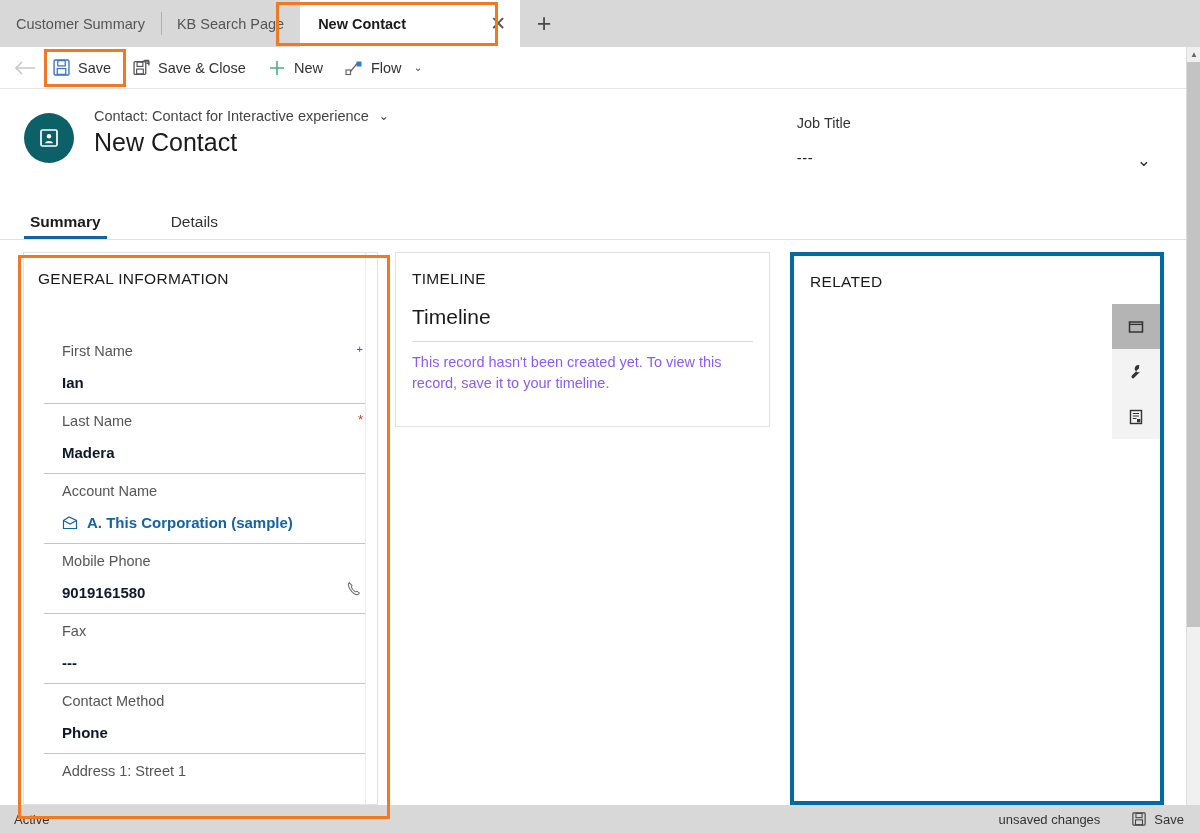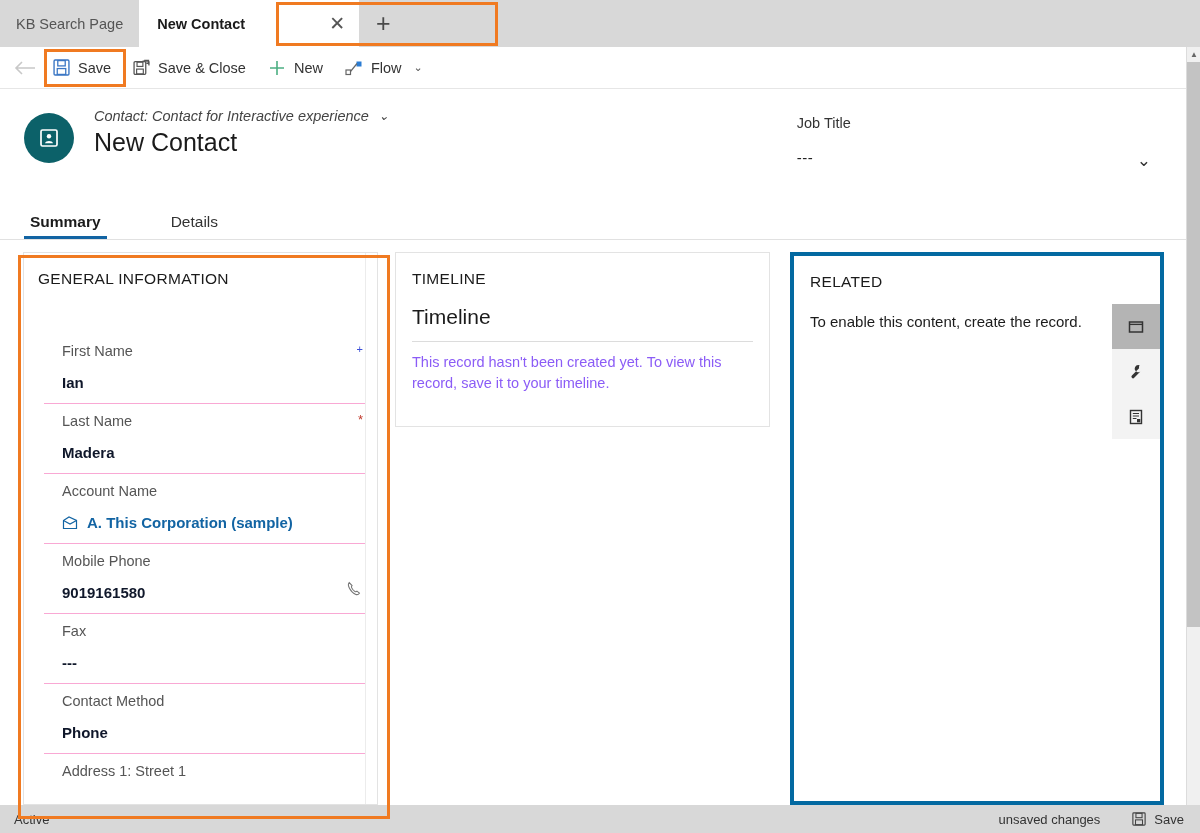--- a/index.html
+++ b/index.html
@@ -72,21 +72,21 @@
     background: #fff; display: flex; align-items: flex-start;
   }
   .avatar {
     width: 50px; height: 50px; border-radius: 50%;
     background: #0c6169; margin: 23px 0 0 24px;
     display: flex; align-items: center; justify-content: center;
     flex: none;
   }
   .rec-titles { margin: 18px 0 0 20px; flex: 1; }
   .rec-entity {
-    font-size: 14.5px; color: #444; display: flex; align-items: center; gap: 10px; font-style: italic;
+    font-size: 14.5px; color: #444; display: flex; align-items: center; gap: 10px;
   }
   .rec-entity .chev { font-size: 12px; color: #444; }
   .rec-name { font-size: 25px; color: #1b1b1b; margin-top: 4px; font-weight: 400; }
   .hdr-field { margin: 25px 60px 0 0; min-width: 280px; }
   .hdr-label { font-size: 14.5px; color: #333; }
   .hdr-value { font-size: 15px; color: #222; margin-top: 18px; letter-spacing: 0.5px; }
   .hdr-expand {
     margin: 60px 35px 0 0; font-size: 17px; color: #333; font-weight: 300;
   }
 
@@ -201,20 +201,23 @@
   .sb-save { display: flex; align-items: center; gap: 8px; }
 
   .ic { display: inline-flex; align-items: center; justify-content: center; flex: none; }
 </style>
 </head>
 <body>
 
 <div class="app">
 
   <div class="tabstrip">
+    <div class="tab inactive">
+      <span>Customer Summary</span>
+    </div>
     <div class="tab inactive">
       <span>KB Search Page</span>
     </div>
     <div class="tab active">
       <span>New Contact</span>
       <span class="tab-close">✕</span>
     </div>
     <div class="tab-add">+</div>
   </div>
   <div class="anno-tab"></div>
@@ -368,21 +371,20 @@
 
     <div class="card-timeline">
       <div class="tl-head">TIMELINE</div>
       <div class="tl-big">Timeline</div>
       <div class="tl-rule"></div>
       <div class="tl-text">This record hasn't been created yet.  To view this record, save it to your timeline.</div>
     </div>
 
     <div class="card-related">
       <div class="rel-head">RELATED</div>
-      <div class="rel-text">To enable this content, create the record.</div>
       <div class="rail">
         <div class="rail-btn active">
           <span class="ic">
             <svg width="18" height="18" viewBox="0 0 18 18">
               <rect x="2.5" y="4" width="13" height="10" fill="none" stroke="#333" stroke-width="1.5"></rect>
               <path d="M2.5 6.4 H15.5" stroke="#333" stroke-width="1.3"></path>
             </svg>
           </span>
         </div>
         <div class="rail-btn">

